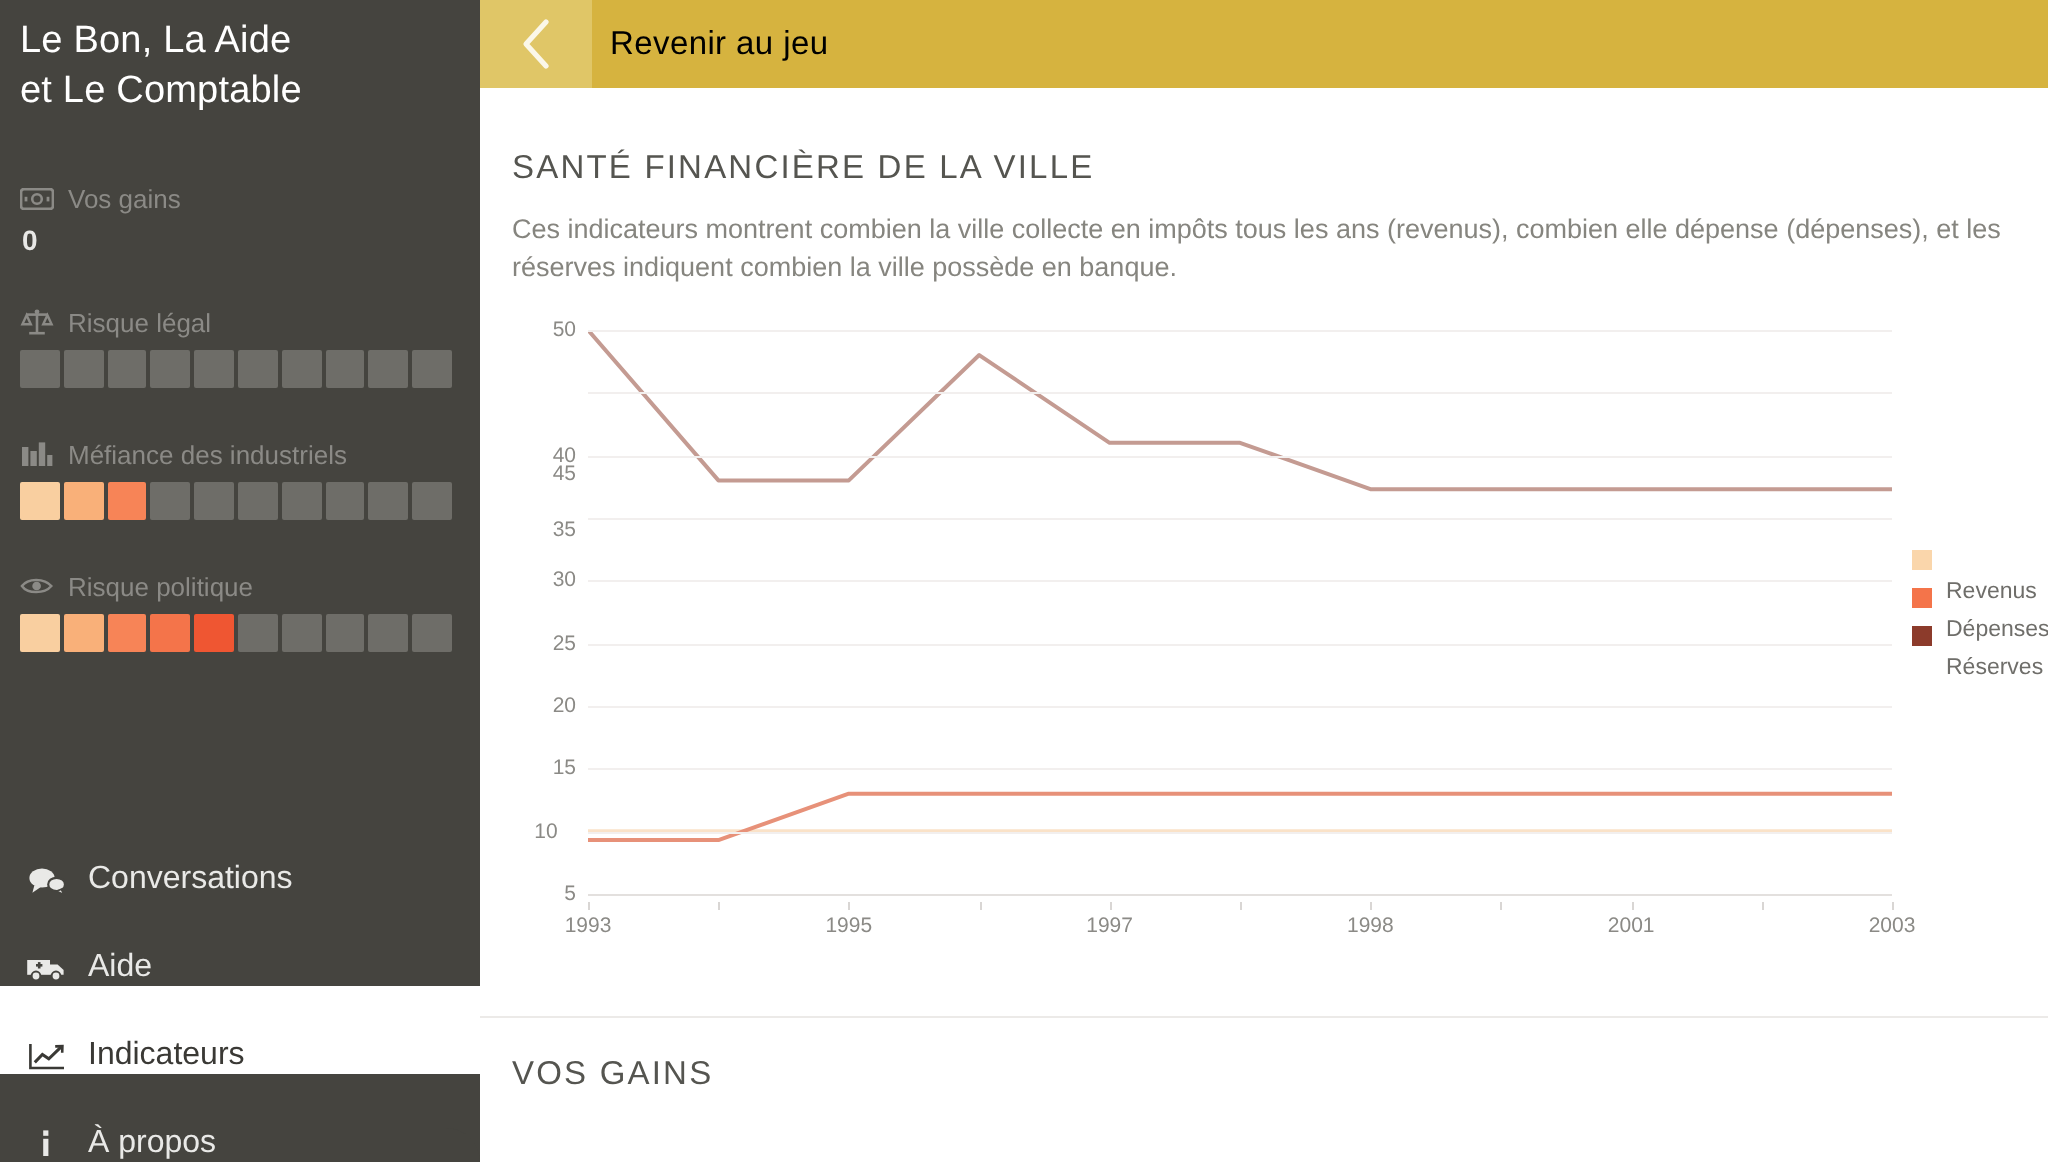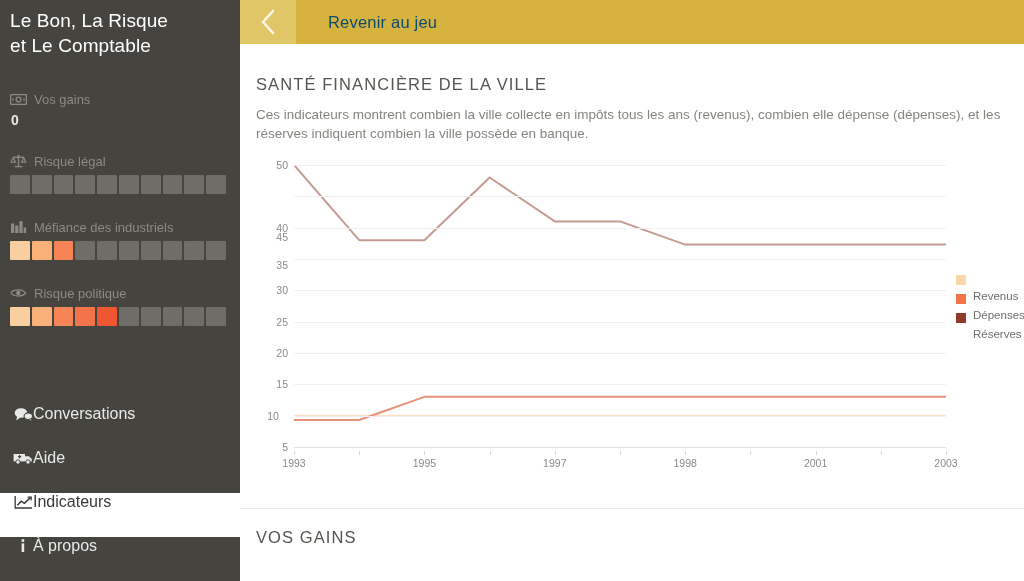--- a/index.html
+++ b/index.html
@@ -75,21 +75,22 @@
   
   #sb-menu {
     position: absolute;
     left: 0;
     bottom: 0;
     width: 240px;
   }
   .menu-item {
     position: relative;
     display: flex;
-    align-items: flex-start;
+    align-items: flex-end;
+    gap: 11px;
     height: 44px;
     padding-left: 13px;
     color: #e9e9e7;
     font-size: 16px;
     background: #45443f;
   }
   .menu-item .m-ico {
     width: 20px; height: 18px;
     display: inline-flex;
     align-items: center; justify-content: center;
@@ -131,22 +132,22 @@
     width: 56px;
     background: #e0c667;
     display: flex;
     align-items: center;
     justify-content: center;
   }
   #back-btn svg { display: block; }
   #back-label {
     display: flex;
     align-items: center;
-    padding-left: 32px;
-    color: #0c4a6e;
+    padding-left: 9px;
+    color: #000000;
     font-size: 16.5px;
     letter-spacing: 0.2px;
   }
 
   #content {
     padding: 0 0 0 16px;
   }
   .section-title {
     color: #555550;
     font-size: 16.5px;
@@ -268,21 +269,21 @@
   }
 </style>
 </head>
 <body>
 
 <div id="app">
 
   <div id="sidebar">
 
     <div class="sb-title">
-      <div>Le Bon, La Risque</div>
+      <div>Le Bon, La Aide</div>
       <div>et Le Comptable</div>
     </div>
 
     <div class="sb-stats">
 
       <div class="stat-block" style="margin-top:22px;">
         <div class="stat-head">
           <span class="ico">
             <svg width="17" height="11" viewBox="0 0 17 11">
               <rect x="0.5" y="0.5" width="16" height="10" rx="1.5" fill="none" stroke="#8b8a86" stroke-width="1.4"></rect>

